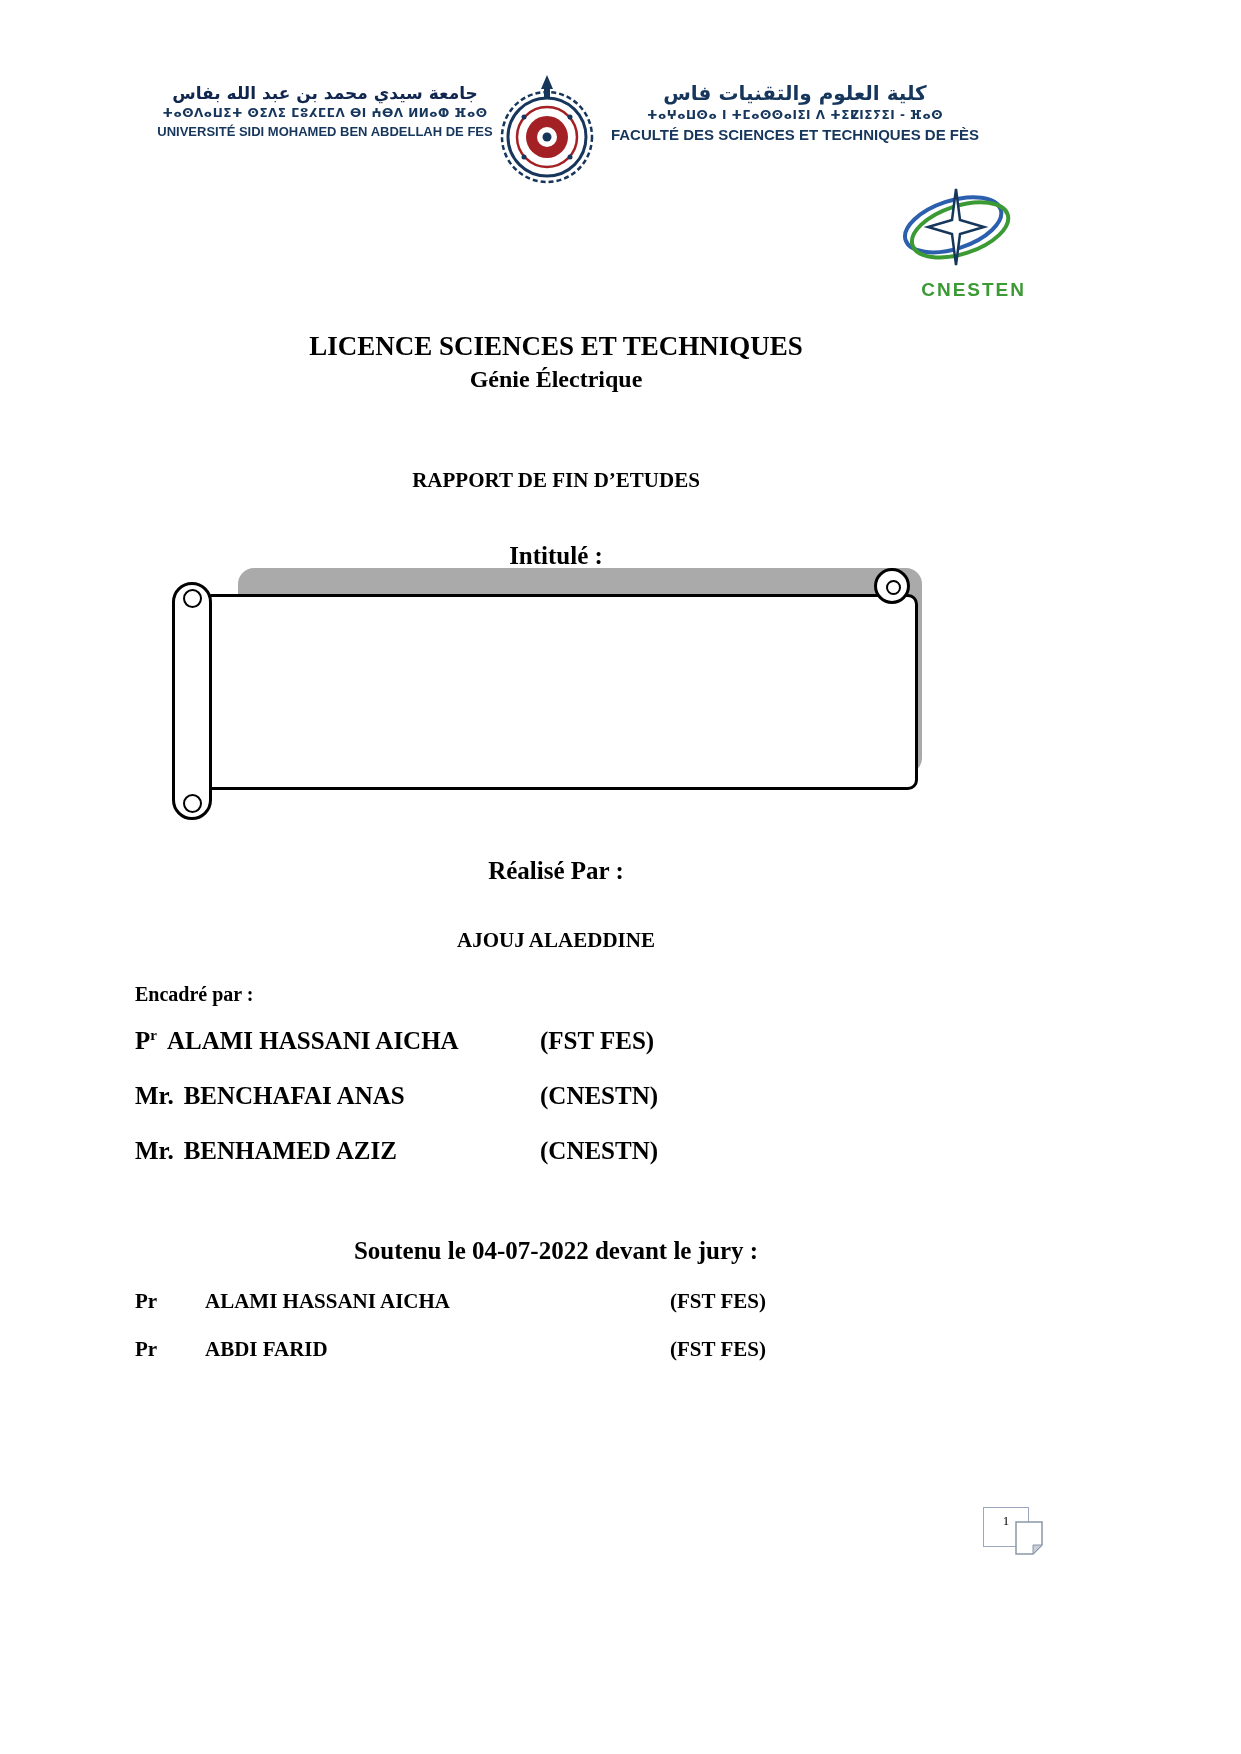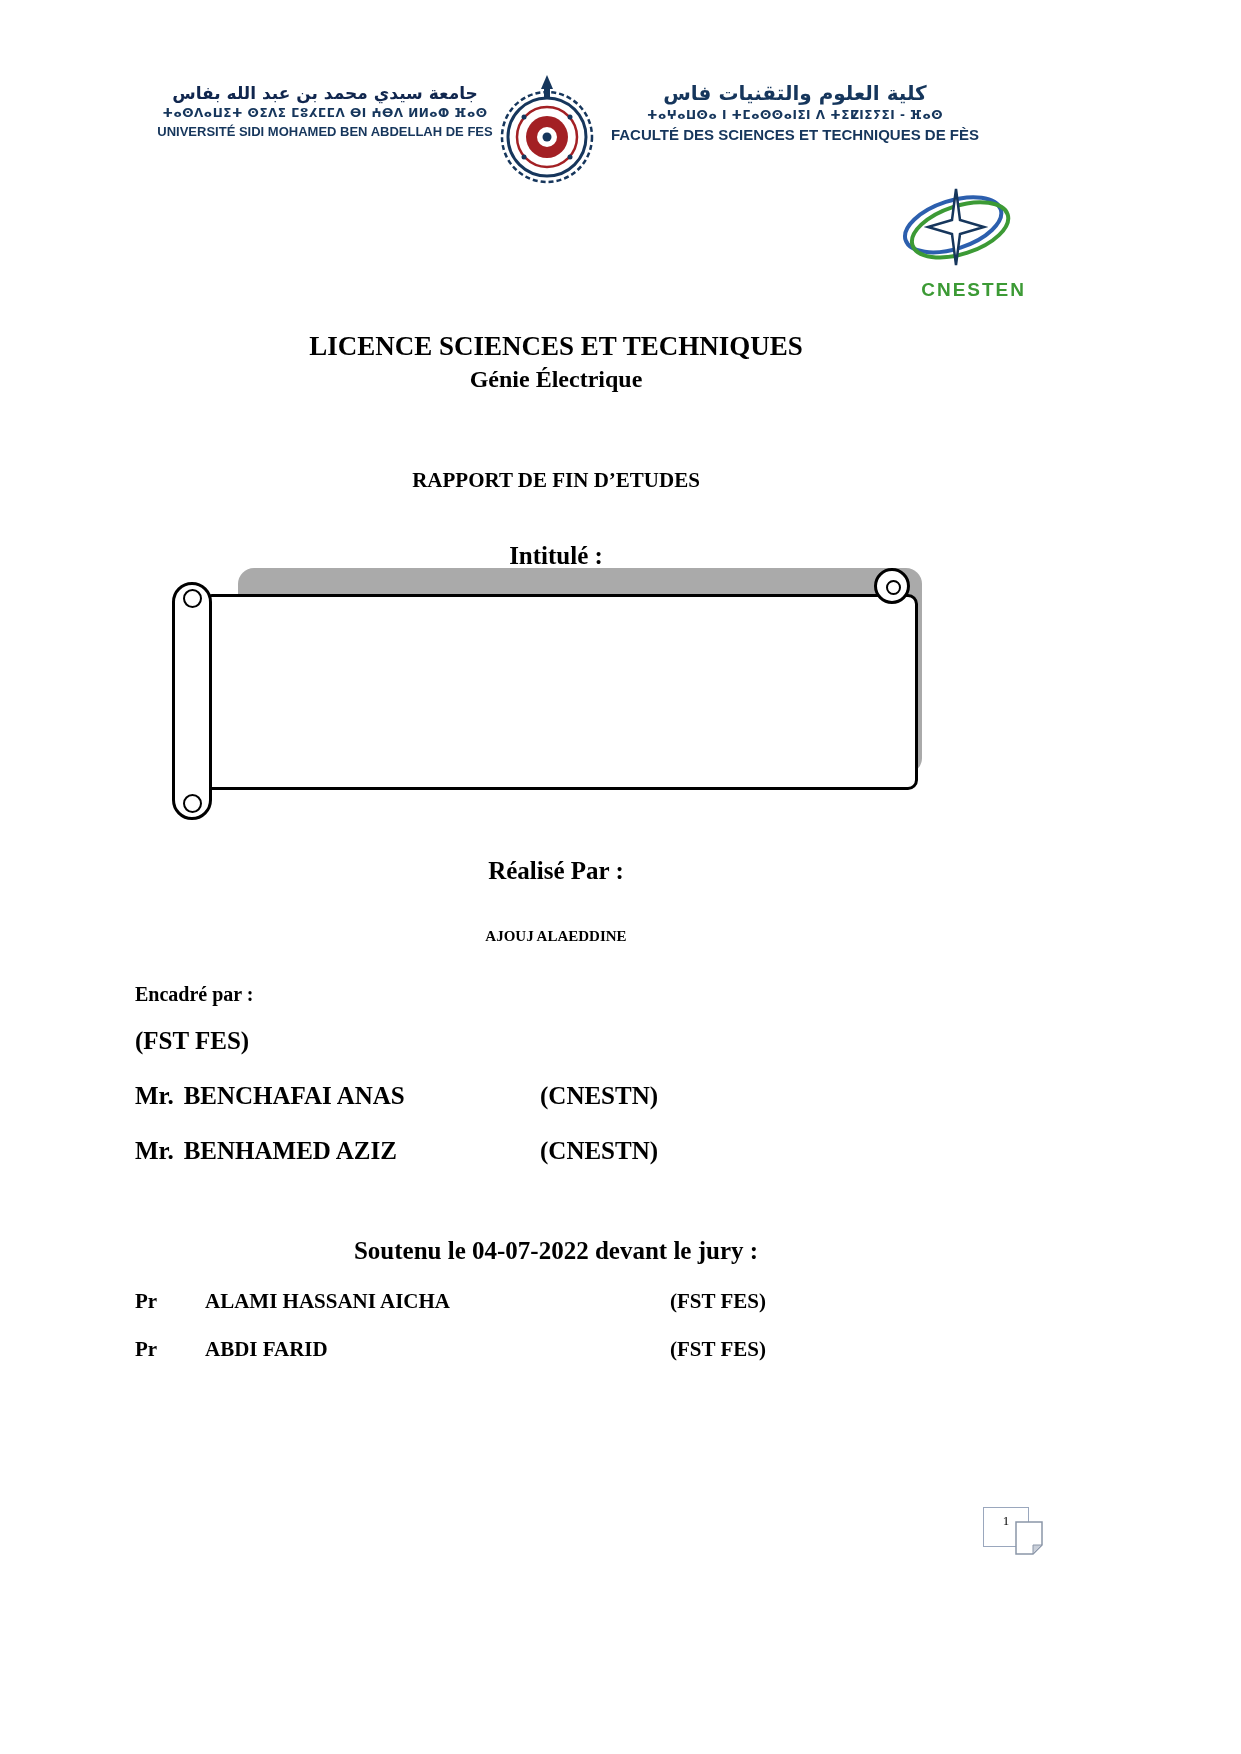--- a/index.html
+++ b/index.html
@@ -29,21 +29,21 @@
   .cnesten { position:absolute; top:168px; left:878px; width:148px; text-align:right; }
   .cnesten-label { font-family:"Liberation Sans", sans-serif; font-weight:bold; font-size:19px;
                    letter-spacing:2px; color:#3c9a35; margin-top:0px; }
 
   
   .licence  { top:316px; font-size:27px; font-weight:bold; }
   .genie    { top:351px; font-size:24px; font-weight:bold; }
   .rapport  { top:453px; font-size:21px; font-weight:bold; }
   .intitule { top:527px; font-size:25px; font-weight:bold; }
   .realise  { top:842px; font-size:25px; font-weight:bold; }
-  .author   { top:913px; font-size:15px; font-weight:bold; }
+  .author   { top:913px; font-size:21px; font-weight:bold; }
   .soutenu  { top:1222px; font-size:25px; font-weight:bold; }
 
   
   .scroll { position:absolute; left:172px; top:553px; width:758px; height:252px; }
   .scroll-shadow { position:absolute; left:66px; top:0; width:684px; height:206px; background:#aaaaaa; border-radius:16px; }
   .scroll-panel  { position:absolute; left:30px; top:26px; width:716px; height:196px; background:#fff; border:3px solid #000; border-radius:10px; }
   .scroll-roll   { position:absolute; left:0; top:14px; width:40px; height:238px; background:#fff; border:3px solid #000; border-radius:20px; }
   .scroll-roll::before, .scroll-roll::after { content:""; position:absolute; left:8px; width:15px; height:15px; border:2.5px solid #000; border-radius:50%; background:#fff; }
   .scroll-roll::before { top:4px; }
   .scroll-roll::after  { bottom:4px; }
@@ -125,20 +125,21 @@
     <div class="scroll-roll"></div>
     <div class="scroll-curl"></div>
   </div>
 
   <div class="abs-center realise">Réalisé Par :</div>
   <div class="abs-center author">AJOUJ ALAEDDINE</div>
 
   <div class="encadre">Encadré par :</div>
   <div class="supervisors">
     <div class="sup-row">
+      <div><span>P</span><sup>r</sup><span class="sup-name">ALAMI HASSANI AICHA</span></div>
       <div>(FST FES)</div>
     </div>
     <div class="sup-row">
       <div><span>Mr.</span><sup></sup><span class="sup-name">BENCHAFAI ANAS</span></div>
       <div>(CNESTN)</div>
     </div>
     <div class="sup-row">
       <div><span>Mr.</span><sup></sup><span class="sup-name">BENHAMED AZIZ</span></div>
       <div>(CNESTN)</div>
     </div>

